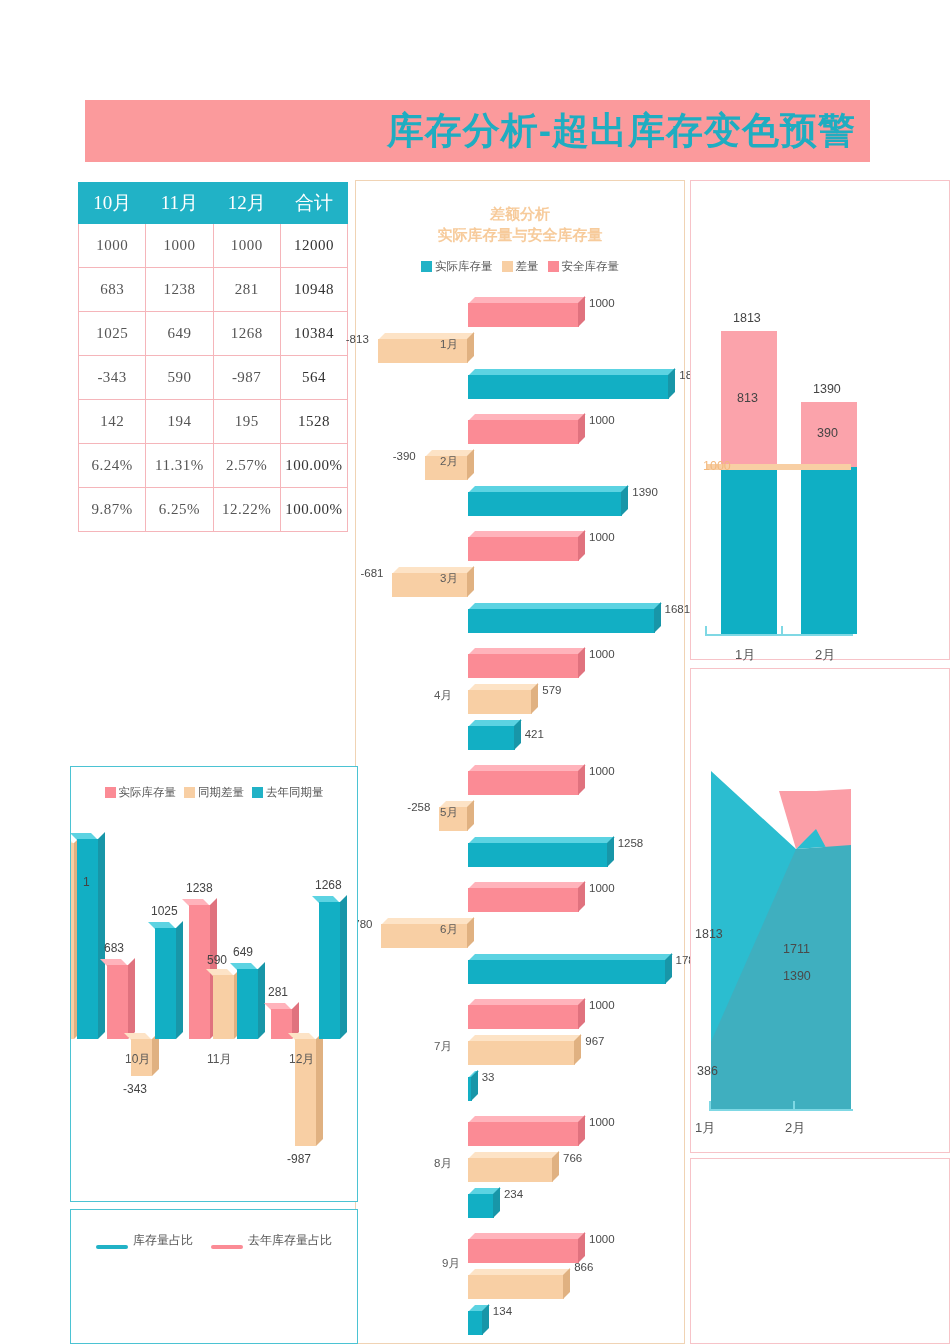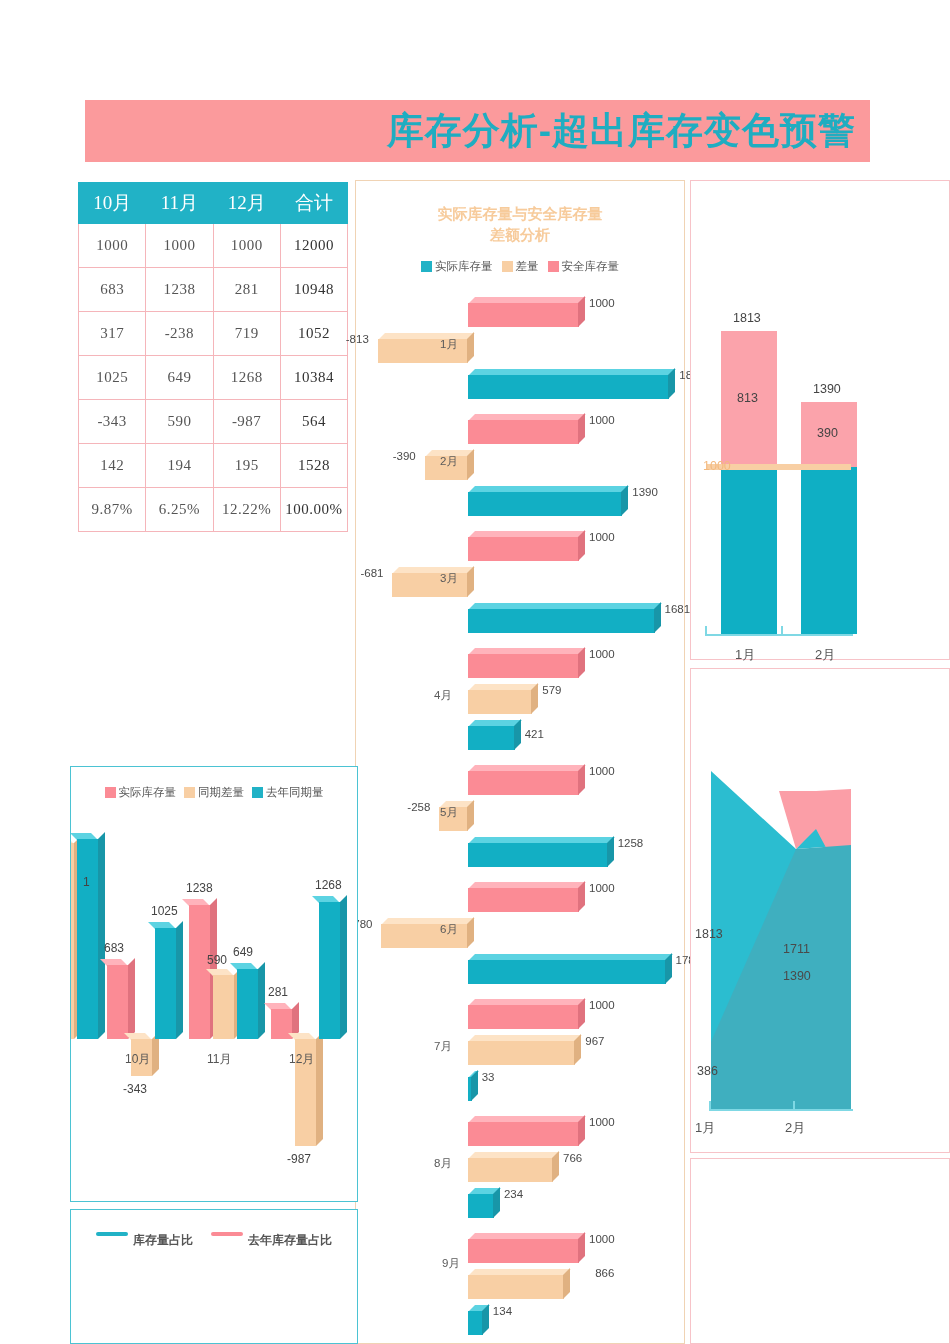--- a/index.html
+++ b/index.html
@@ -61,21 +61,21 @@
       transform:skewX(45deg);transform-origin:bottom left;}
   .col3d .cside{position:absolute;left:21px;top:0;width:7px;height:100%;
       transform:skewY(-45deg);transform-origin:top left;}
   .cv{position:absolute;font-size:12px;color:#444;white-space:nowrap;}
   .mlbl{position:absolute;font-size:12px;color:#555;white-space:nowrap;}
 
   
   #line-panel{left:70px;top:1209px;width:288px;height:135px;}
   #line-legend{position:absolute;left:0;top:22px;width:100%;display:flex;
       justify-content:center;align-items:center;gap:18px;font-size:12px;color:#555;}
-  #line-legend .lg{display:flex;align-items:flex-start;gap:5px;font-weight:bold;}
+  #line-legend .lg{display:flex;align-items:flex-end;gap:5px;}
   #line-legend .ln{width:32px;height:4px;display:inline-block;border-radius:2px;}
 
   
   #rt-panel{left:690px;top:180px;width:260px;height:480px;}
   #rt-plot{position:absolute;left:0;top:0;width:260px;height:480px;}
   .seg{position:absolute;width:56px;left:0;}
   .sval{position:absolute;font-size:12.5px;color:#444;white-space:nowrap;}
   .axlbl{position:absolute;font-size:13px;color:#555;white-space:nowrap;}
 
   
@@ -108,56 +108,56 @@
         <td>1000</td>
         <td class="tot">12000</td>
       </tr>
       <tr>
         <td>683</td>
         <td>1238</td>
         <td>281</td>
         <td class="tot">10948</td>
       </tr>
       <tr>
-        <td>317</td>
-        <td>-238</td>
-        <td>719</td>
-        <td class="tot">1052</td>
-      </tr>
-      <tr>
         <td>1025</td>
         <td>649</td>
         <td>1268</td>
         <td class="tot">10384</td>
       </tr>
       <tr>
         <td>-343</td>
         <td>590</td>
         <td>-987</td>
         <td class="tot">564</td>
       </tr>
       <tr>
         <td>142</td>
         <td>194</td>
         <td>195</td>
         <td class="tot">1528</td>
       </tr>
       <tr>
+        <td>6.24%</td>
+        <td>11.31%</td>
+        <td>2.57%</td>
+        <td class="tot">100.00%</td>
+      </tr>
+      <tr>
         <td>9.87%</td>
         <td>6.25%</td>
         <td>12.22%</td>
         <td class="tot">100.00%</td>
       </tr>
     </tbody>
 </table>
 
 <div class="panel tan" id="mid-panel">
   <div id="mid-title">
+    <div>差额分析</div>
     <div>实际库存量与安全库存量</div>
-    <div>差额分析</div>
   </div>
   <div id="mid-legend">
     <span class="lg">
         <i class="sw" style="background:#21B2C6"></i>
         <span>实际库存量</span>
       </span>
     <span class="lg">
         <i class="sw" style="background:#F8CFA4"></i>
         <span>差量</span>
       </span>
@@ -340,21 +340,21 @@
           <div class="top" style="background:#FFB3BB"></div>
           <div class="face" style="background:#FB8B95"></div>
           <div class="side" style="background:#E0727E"></div>
         </div>
         <div class="bv" style="left: 233px; top: 12px;">1000</div>
         <div class="bar3d" style="left: 112px; width: 96.126px; top: 48px;">
           <div class="top" style="background:#FDE3C6"></div>
           <div class="face" style="background:#F8CFA4"></div>
           <div class="side" style="background:#E0B181"></div>
         </div>
-        <div class="bv" style="left: 218.126px; top: 46px; margin-left: 21px;">866</div>
+        <div class="bv" style="left: 218.126px; top: 40px;">866</div>
         <div class="catlbl" style="left: 78px; top: 35px; margin-left: 8px;">9月</div>
         <div class="bar3d" style="left: 112px; width: 14.874px; top: 84px;">
           <div class="top" style="background:#5CD3E2"></div>
           <div class="face" style="background:#12AFC4"></div>
           <div class="side" style="background:#1896A8"></div>
         </div>
         <div class="bv" style="left: 136.874px; top: 84px;">134</div>
       </div>
       <div class="grp" style="top: 1053px;"></div>
     </div>

